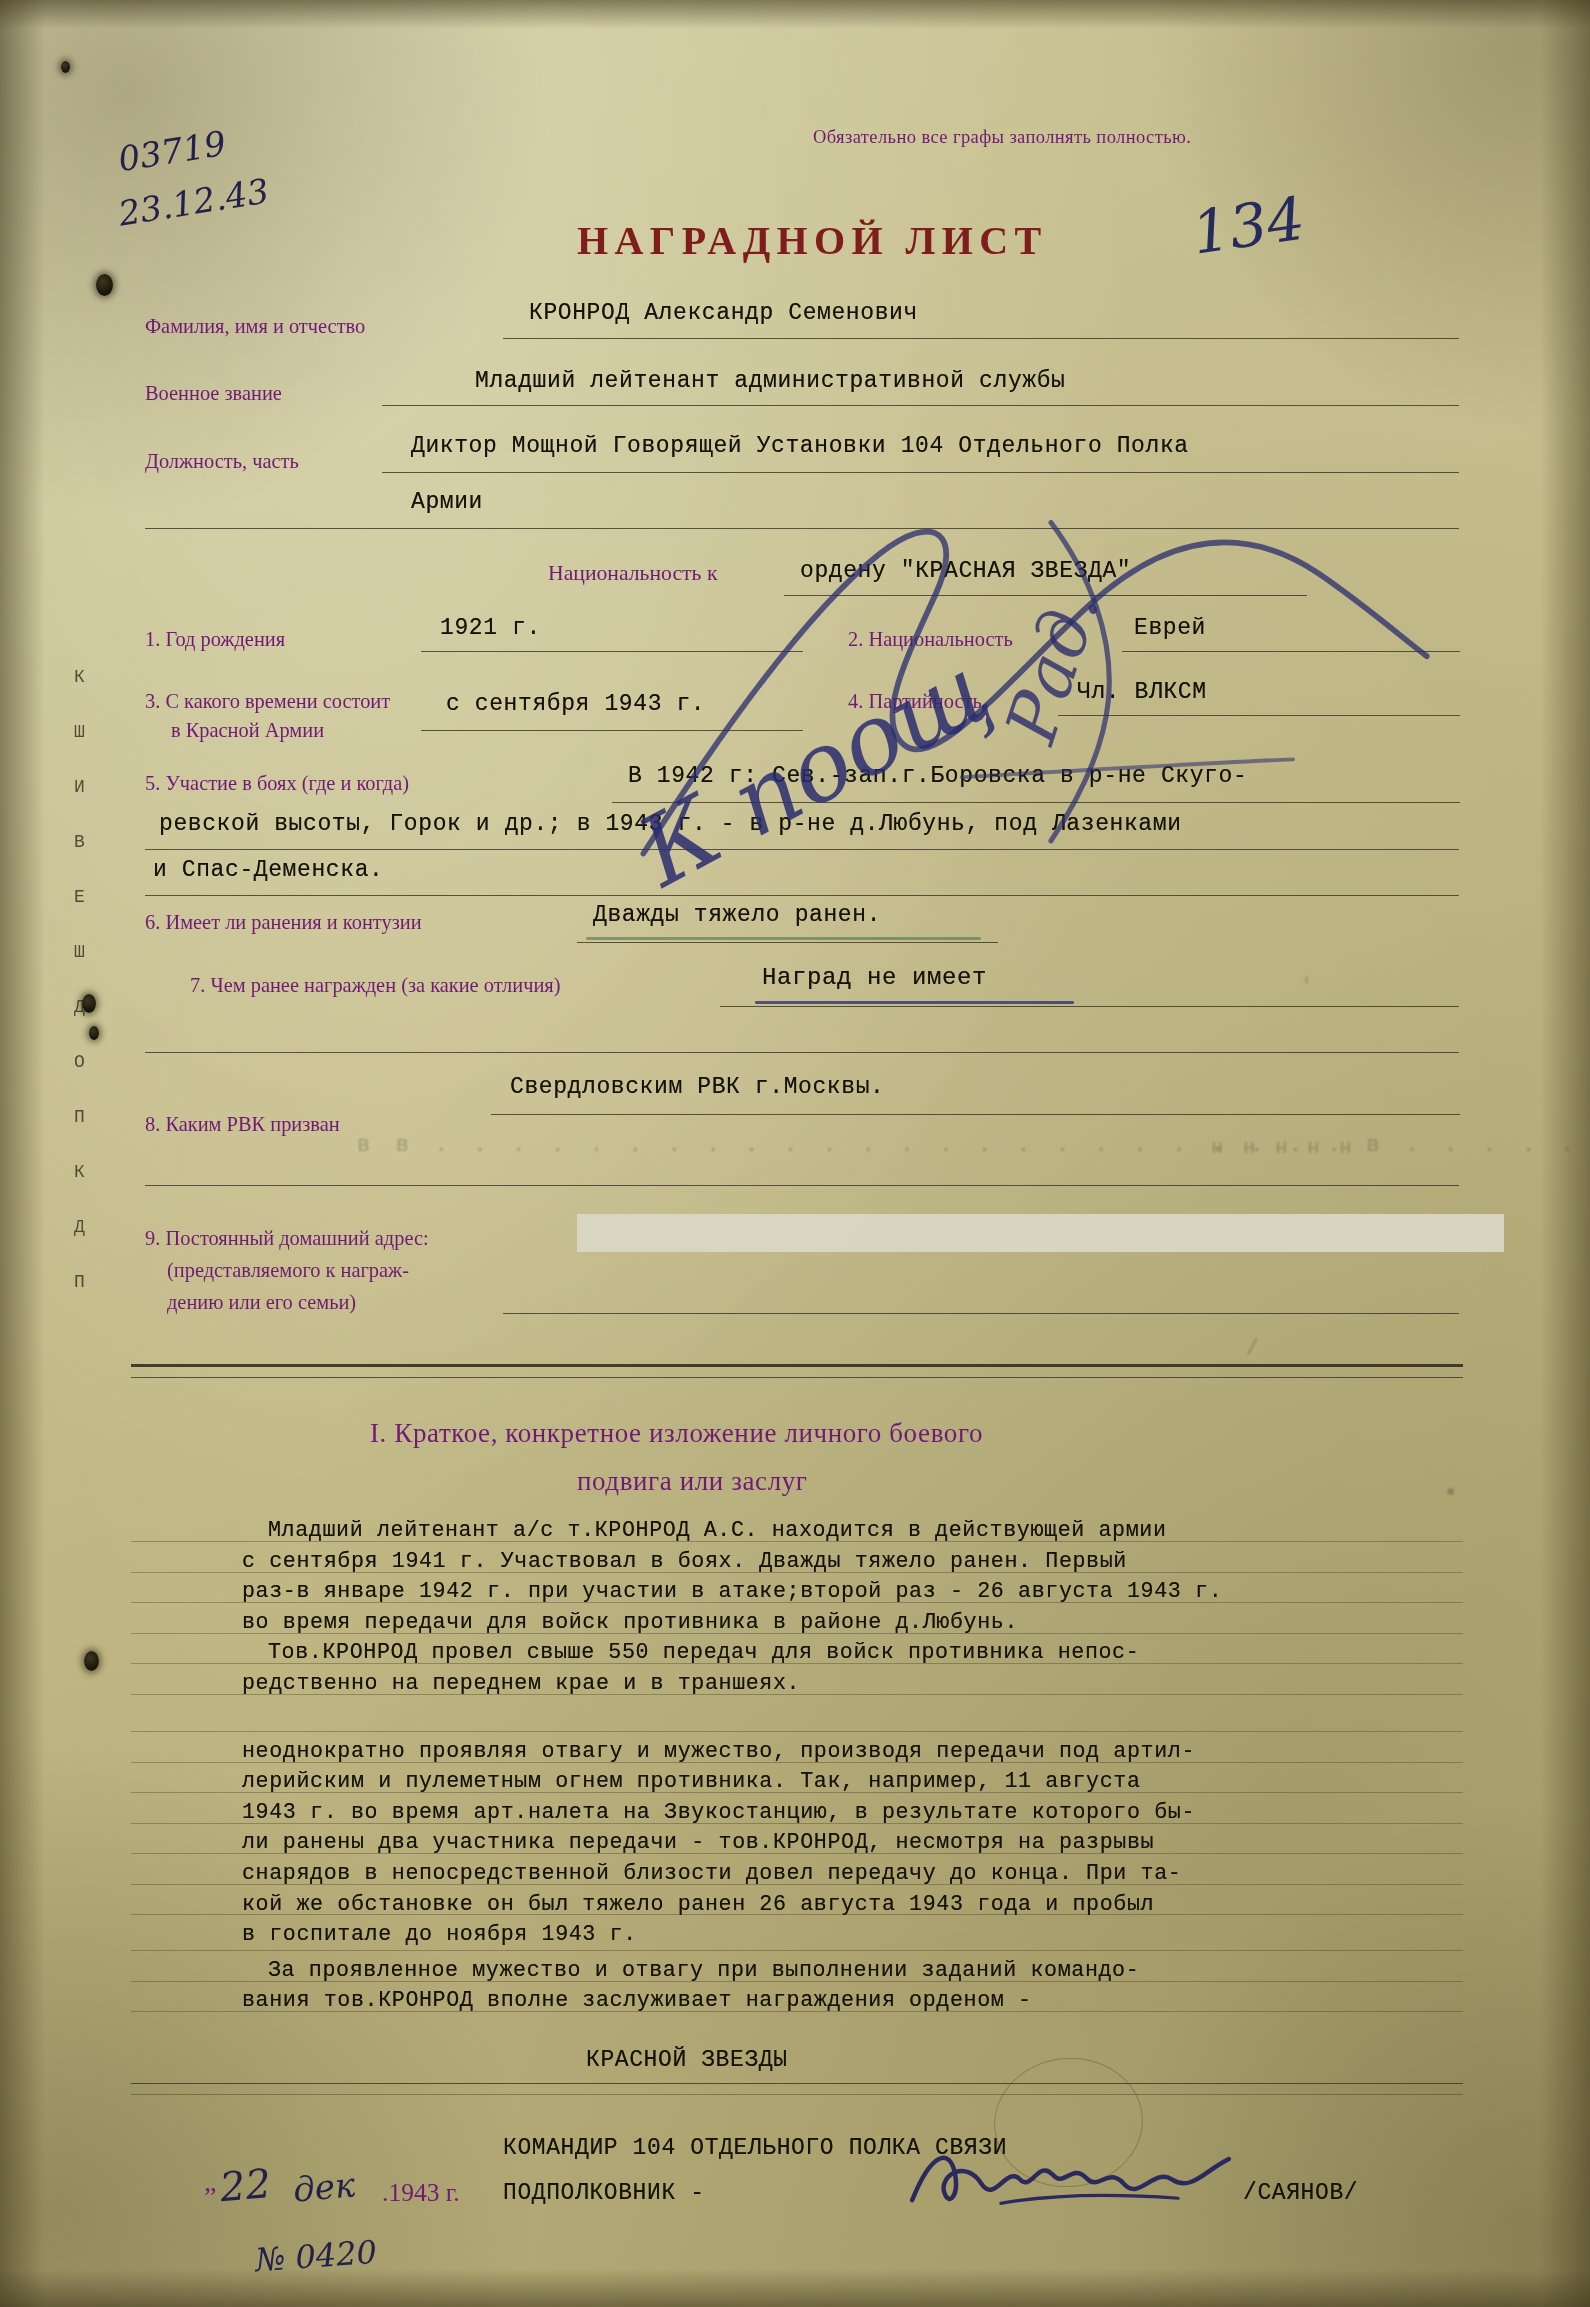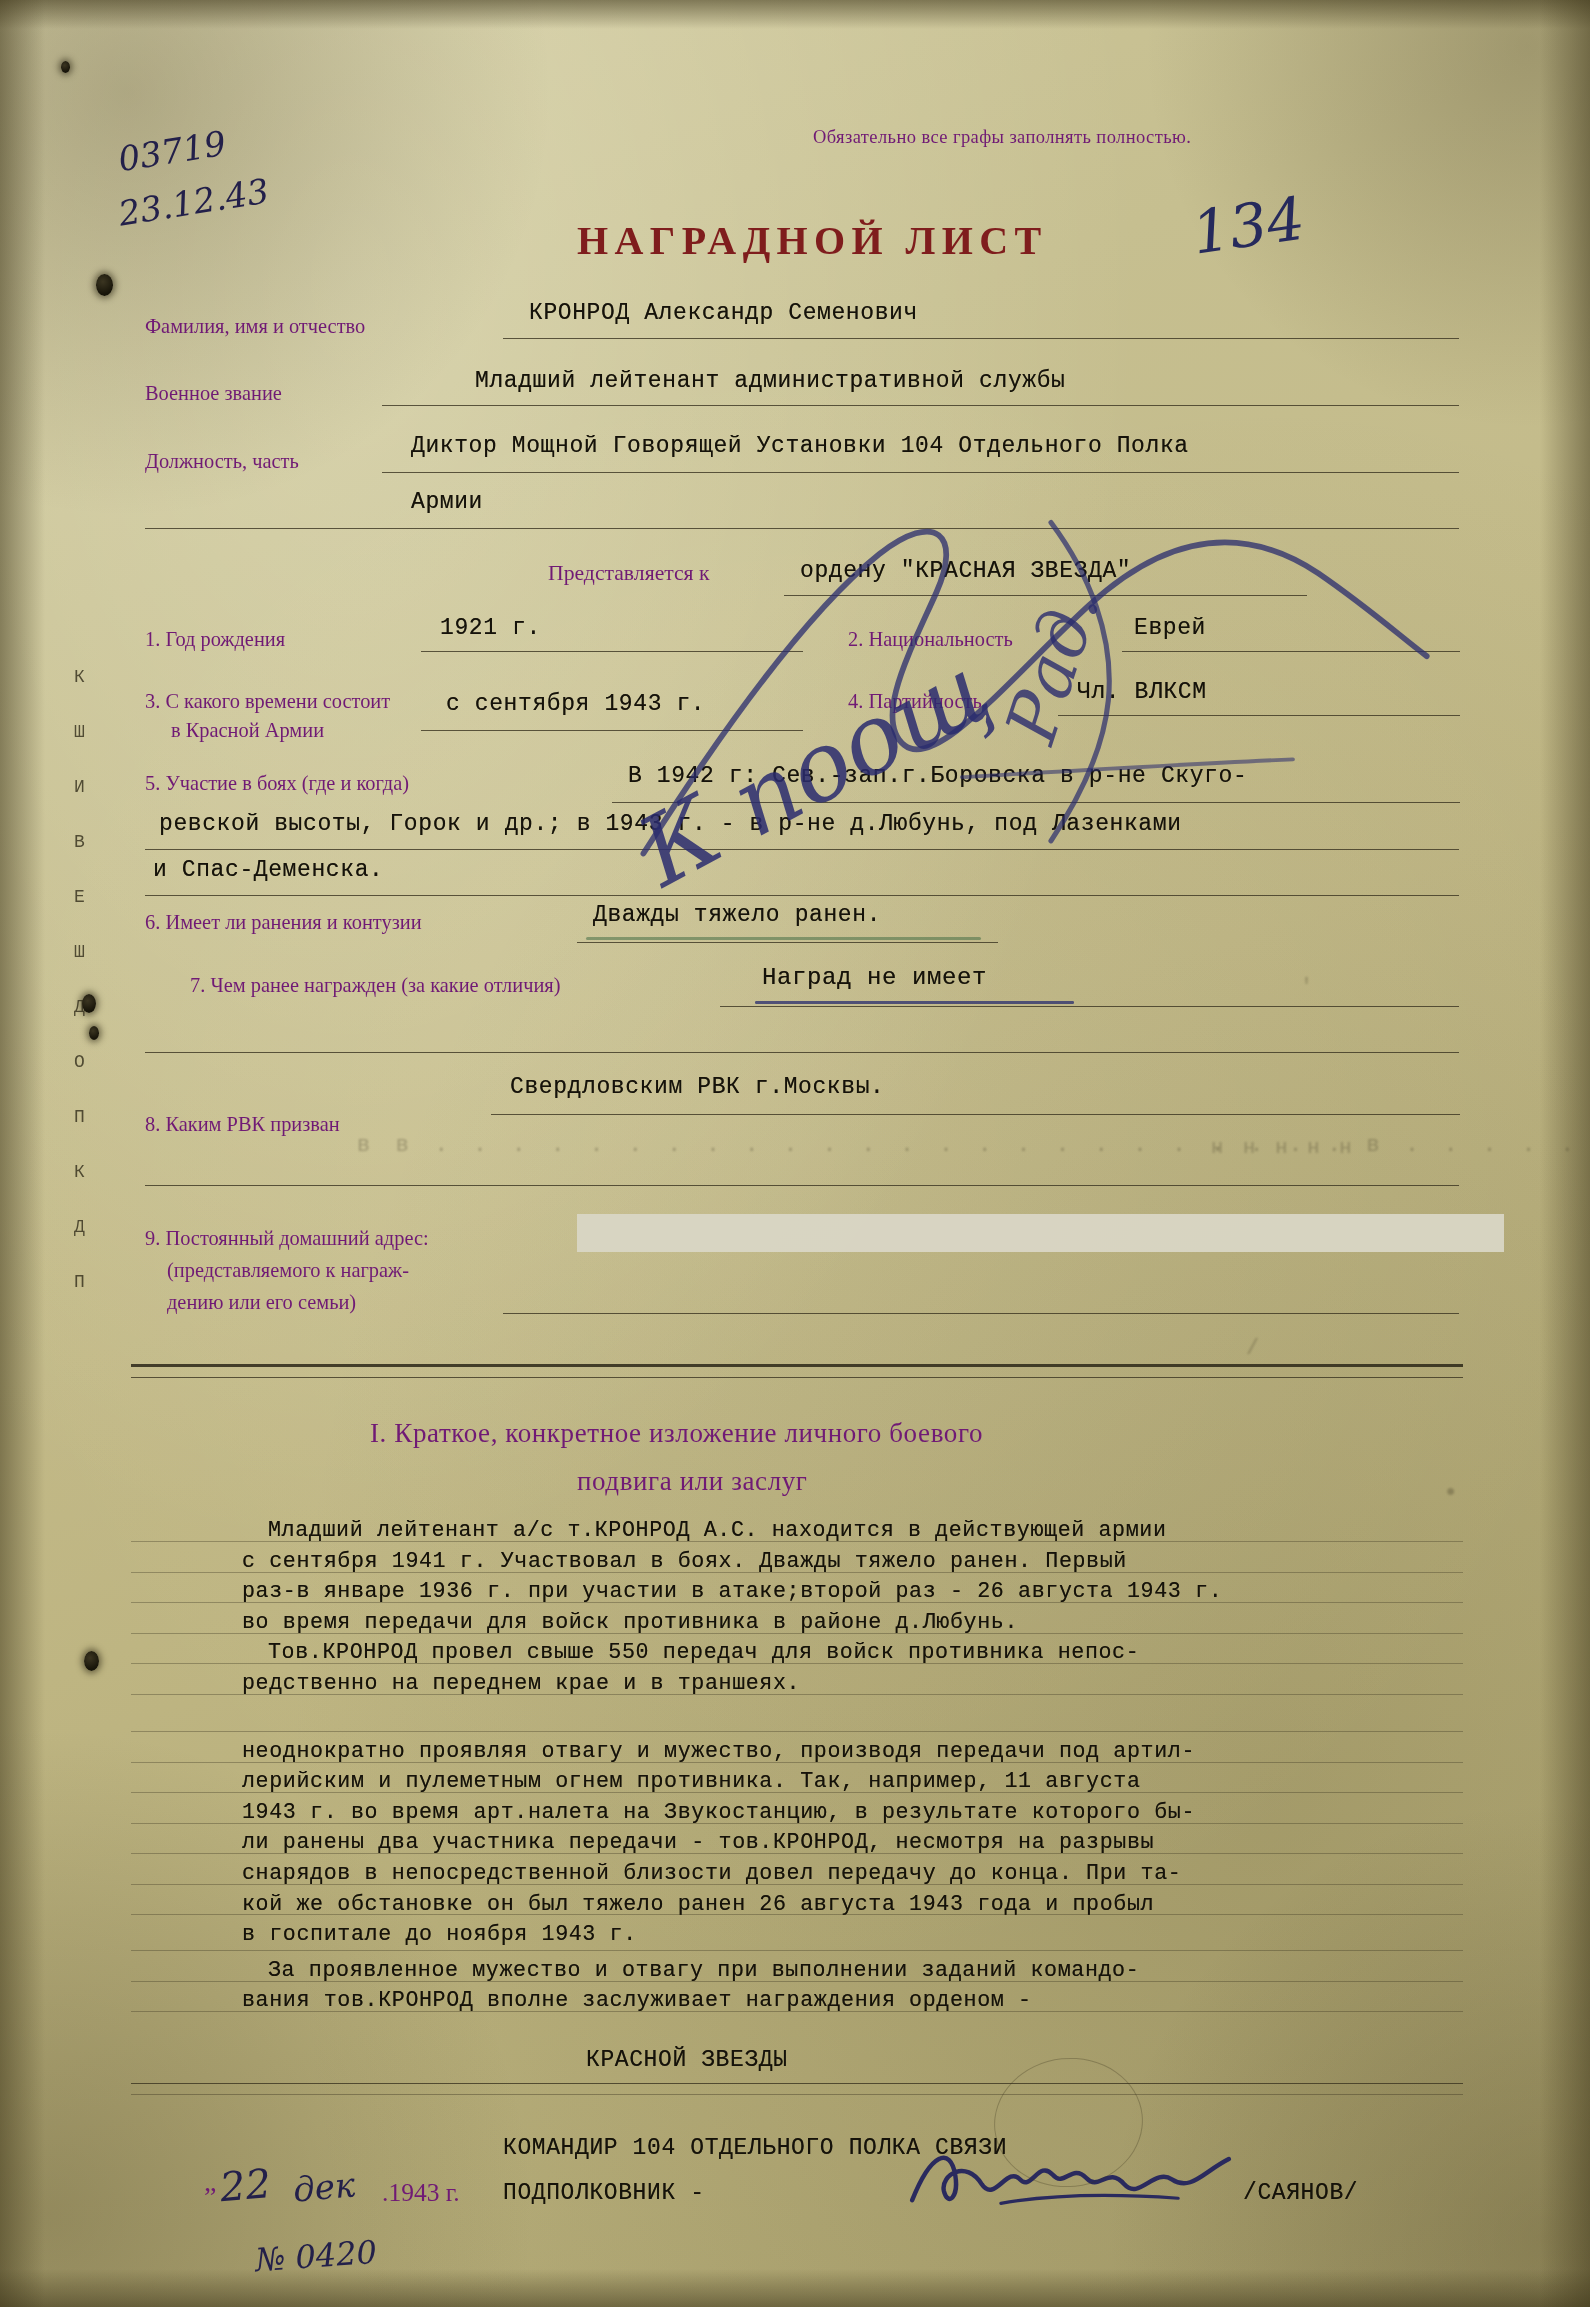--- a/index.html
+++ b/index.html
@@ -207,21 +207,21 @@
   <div class="tw" style="left:475px; top:368px; font-size:23px;">Младший лейтенант административной службы</div>
   <div class="rule" style="left:382px; top:405px; width:1077px;"></div>
 
   <div class="pr" style="left:145px; top:450px; font-size:20.4px;">Должность, часть</div>
   <div class="tw" style="left:411px; top:433px; font-size:23px;">Диктор Мощной Говорящей Установки 104 Отдельного Полка</div>
   <div class="rule" style="left:382px; top:472px; width:1077px;"></div>
 
   <div class="tw" style="left:411px; top:489px; font-size:23px;">Армии</div>
   <div class="rule" style="left:145px; top:528px; width:1314px;"></div>
 
-  <div class="pr" style="left:548px; top:561px; font-size:21.7px;">Представляется к</div>
+  <div class="pr" style="left:548px; top:561px; font-size:21.7px;">Национальность к</div>
   <div class="tw" style="left:800px; top:558px; font-size:23px;">ордену "КРАСНАЯ ЗВЕЗДА"</div>
   <div class="rule" style="left:784px; top:595px; width:523px;"></div>
 
   <div class="pr" style="left:145px; top:628px; font-size:20.4px;">
     <span>1.</span>
     <span>Год рождения</span>
   </div>
   <div class="tw" style="left:440px; top:615px; font-size:23px;">1921 г.</div>
   <div class="rule" style="left:421px; top:651px; width:382px;"></div>
 
@@ -296,21 +296,21 @@
   <div class="rule" style="left:503px; top:1313px; width:956px;"></div>
 
   <div class="thick-rule" style="left:131px; top:1364px; width:1332px;"></div>
   <div class="rule" style="left:131px; top:1377px; width:1332px;"></div>
 
   <div class="pr" style="left:370px; top:1418px; font-size:27px; letter-spacing:0.6px;">I. Краткое, конкретное изложение личного боевого</div>
   <div class="pr" style="left:577px; top:1466px; font-size:27px; letter-spacing:0.6px;">подвига или заслуг</div>
 
   <div class="tw" style="left:268px; top:1518px; font-size:21.7px;">Младший лейтенант а/с т.КРОНРОД А.С. находится в действующей армии</div>
   <div class="tw" style="left:242px; top:1549px; font-size:21.7px;">с сентября 1941 г. Участвовал в боях. Дважды тяжело ранен. Первый</div>
-  <div class="tw" style="left:242px; top:1579px; font-size:21.7px;">раз-в январе 1936 г. при участии в атаке;второй раз - 26 августа 1943 г.</div>
+  <div class="tw" style="left:242px; top:1579px; font-size:21.7px;">раз-в январе 1942 г. при участии в атаке;второй раз - 26 августа 1943 г.</div>
   <div class="tw" style="left:242px; top:1610px; font-size:21.7px;">во время передачи для войск противника в районе д.Любунь.</div>
   <div class="tw" style="left:268px; top:1640px; font-size:21.7px;">Тов.КРОНРОД провел свыше 550 передач для войск противника непос-</div>
   <div class="tw" style="left:242px; top:1671px; font-size:21.7px;">редственно на переднем крае и в траншеях.</div>
   <div class="tw" style="left:242px; top:1739px; font-size:21.7px;">неоднократно проявляя отвагу и мужество, производя передачи под артил-</div>
   <div class="tw" style="left:242px; top:1769px; font-size:21.7px;">лерийским и пулеметным огнем противника. Так, например, 11 августа</div>
   <div class="tw" style="left:242px; top:1800px; font-size:21.7px;">1943 г. во время арт.налета на Звукостанцию, в результате которого бы-</div>
   <div class="tw" style="left:242px; top:1830px; font-size:21.7px;">ли ранены два участника передачи - тов.КРОНРОД, несмотря на разрывы</div>
   <div class="tw" style="left:242px; top:1861px; font-size:21.7px;">снарядов в непосредственной близости довел передачу до конца. При та-</div>
   <div class="tw" style="left:242px; top:1892px; font-size:21.7px;">кой же обстановке он был тяжело ранен 26 августа 1943 года и пробыл</div>
   <div class="tw" style="left:242px; top:1922px; font-size:21.7px;">в госпитале до ноября 1943 г.</div>

